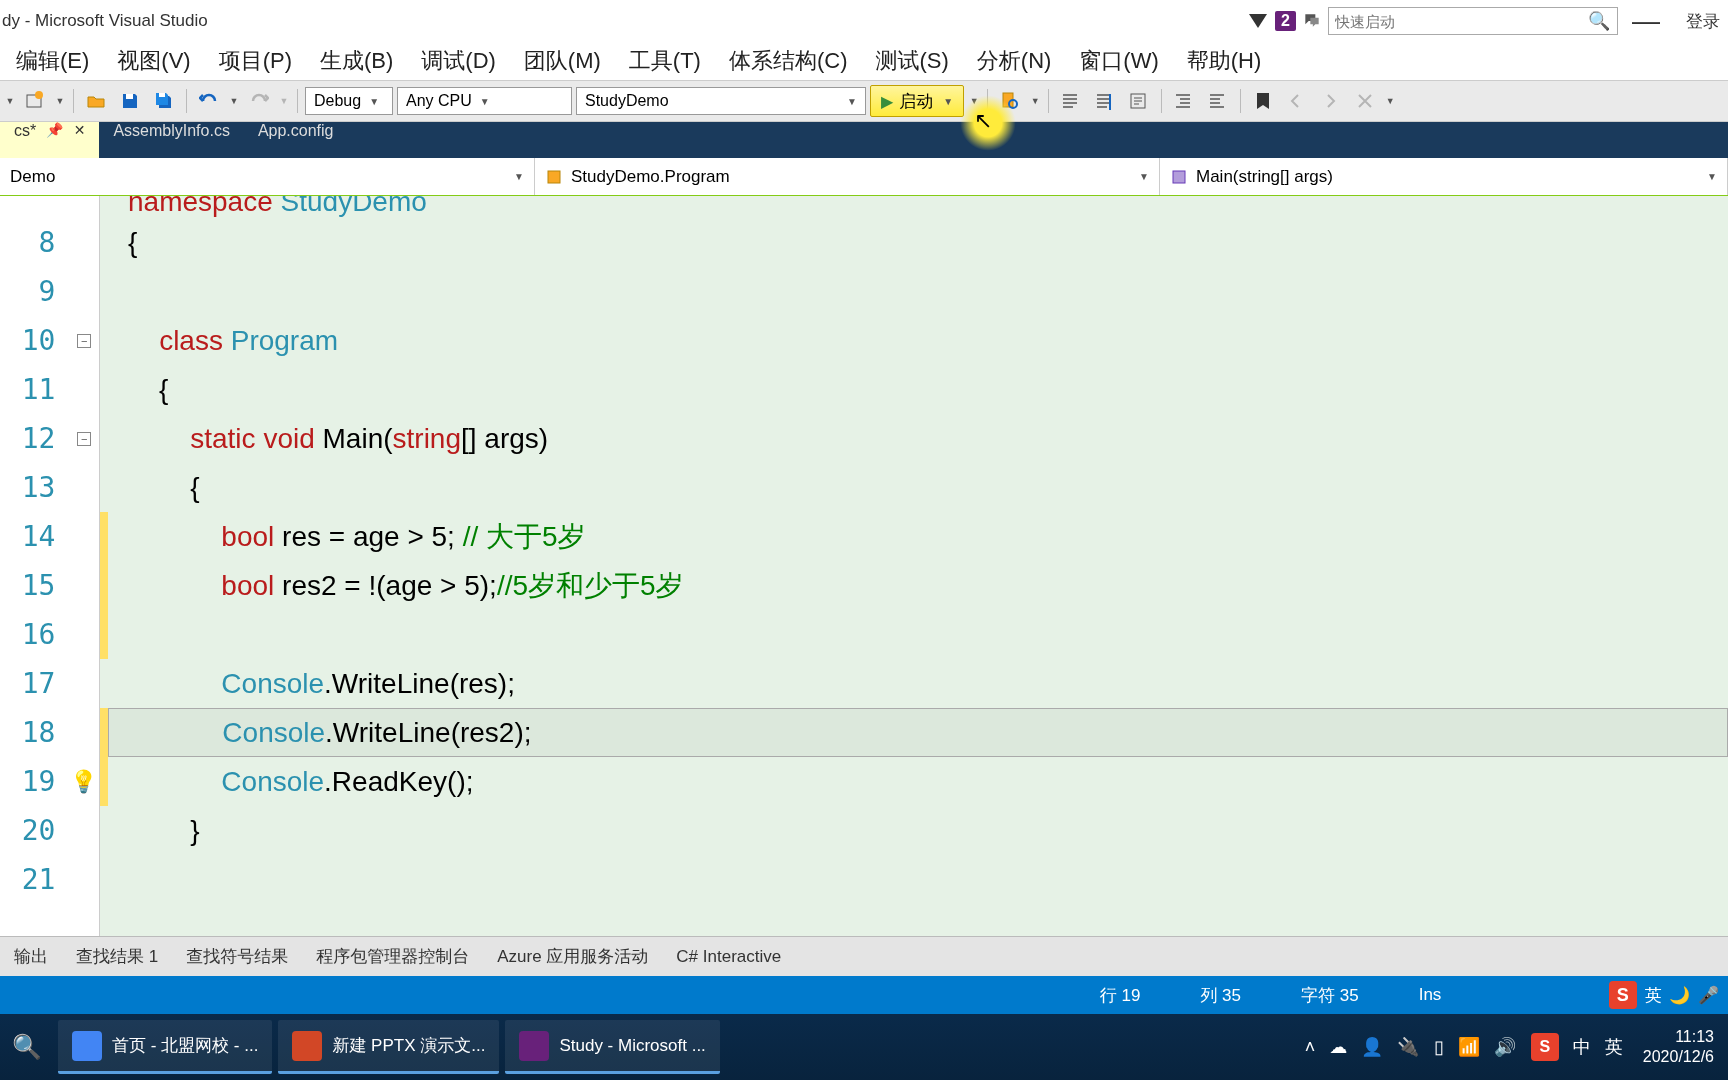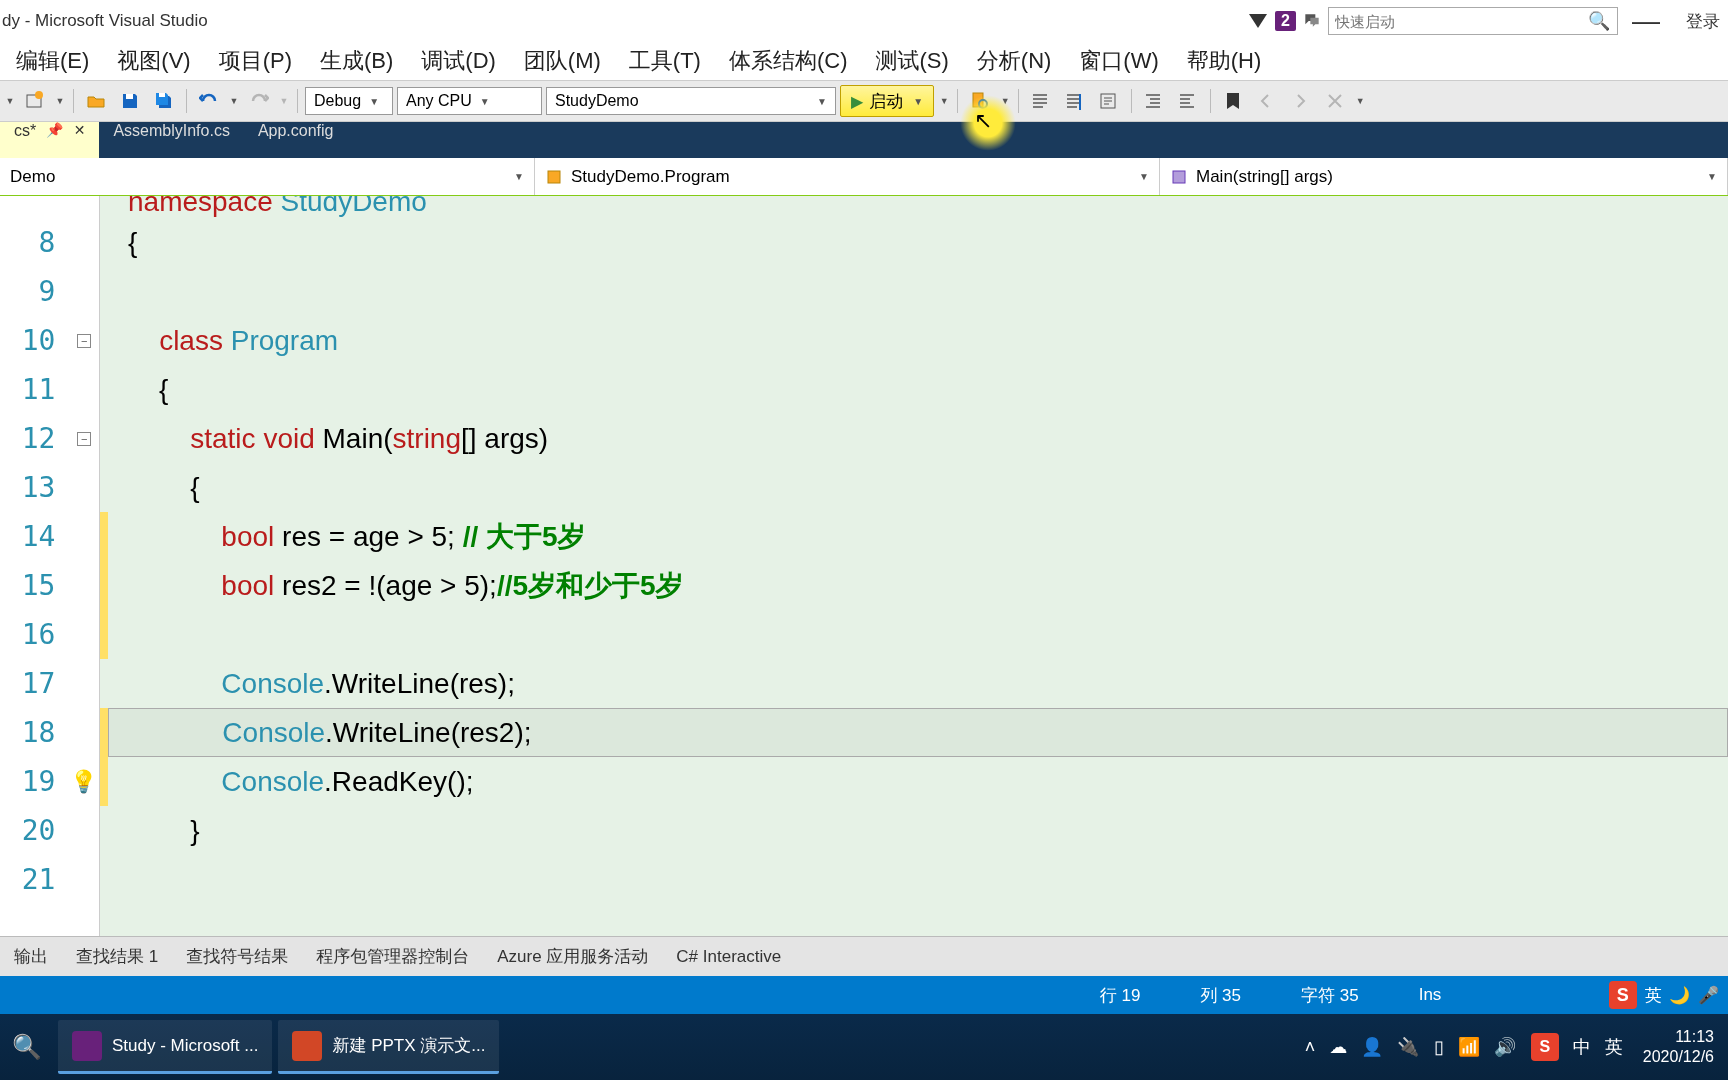--- a/index.html
+++ b/index.html
@@ -55,21 +55,21 @@
 .ln { width:70px; text-align:right; padding-right:14px; font-family:Consolas,monospace; font-size:28px; color:#2b91af; }
 .gutter-icons { width:30px; display:flex; align-items:center; justify-content:center; }
 .fold { width:14px; height:14px; border:1px solid #888; font-size:11px; line-height:12px; text-align:center; color:#555; cursor:pointer; }
 .bulb { color:#b8860b; font-size:22px; }
 .change-bar { position:absolute; left:100px; width:8px; background:#ffe066; }
 .code-area { flex:1; background:#e6f2e6; position:relative; font-family:Consolas,monospace; font-size:28px; overflow:hidden; border-left:8px solid transparent; }
 .code-line { height:49px; display:flex; align-items:center; white-space:pre; padding-left:20px; }
 .code-line.hl { background:#dce8dc; border:1px solid #aaa; }
 .tk-kw { color:#b91c1c; }
 .tk-type { color:#2b91af; }
-.tk-comment { color:#008000;font-weight:bold; }
+.tk-comment { color:#008000; }
 .tk-plain { color:#000; }
 
 
 .tooltabs { height:40px; background:#e4e4e4; border-top:1px solid #bbb; display:flex; align-items:center; gap:0; }
 .tooltab { padding:8px 14px; font-size:17px; color:#333; cursor:pointer; }
 
 
 .statusbar { height:38px; background:#007acc; color:#fff; display:flex; align-items:center; font-size:17px; }
 .statusbar .spacer { flex:1; }
 .statusbar .cell { padding:0 30px; }
@@ -171,21 +171,21 @@
         <path d="M16 10a6 6 0 0 0-12 0" fill="none" stroke="#555" stroke-width="2.5"></path>
         <path d="M16 10l3-3-3-3" fill="none" stroke="#555" stroke-width="2.5"></path>
       </svg>
     </div>
   <div class="tb-dd" style="opacity:.35">▼</div>
   <div class="tb-sep"></div>
   <div class="tb-combo" style="width:88px">
       <span>Debug</span>
       <span class="arrow">▼</span>
     </div>
-  <div class="tb-combo" style="width:145px">
+  <div class="tb-combo" style="width:175px">
       <span>Any CPU</span>
       <span class="arrow">▼</span>
     </div>
   <div class="tb-combo" style="width:290px">
       <span>StudyDemo</span>
       <span class="arrow" style="margin-left:auto">▼</span>
     </div>
   <div class="start-btn">
     <span class="play">▶</span>
     <span>启动</span>
@@ -404,26 +404,30 @@
     <span>英</span>
     <span style="color:#ffb74d">🌙</span>
     <span>🎤</span>
   </div>
 </div>
 
 <div class="taskbar">
   <div class="task-search">🔍</div>
   <div id="taskitems" style="display:flex">
       <div class="task-item running">
-        <div style="width: 30px; height: 30px; background: rgb(104, 33, 122); border-radius: 4px;"></div>
-        <span>Study - Microsoft ...</span>
+        <div style="width: 30px; height: 30px; background: rgb(66, 133, 244); border-radius: 4px;"></div>
+        <span>首页 - 北盟网校 - ...</span>
       </div>
       <div class="task-item running">
         <div style="width: 30px; height: 30px; background: rgb(210, 71, 38); border-radius: 4px;"></div>
         <span>新建 PPTX 演示文...</span>
+      </div>
+      <div class="task-item running">
+        <div style="width: 30px; height: 30px; background: rgb(104, 33, 122); border-radius: 4px;"></div>
+        <span>Study - Microsoft ...</span>
       </div>
     </div>
   <div class="tray">
     <span class="tray-icon">˄</span>
     <span class="tray-icon">☁</span>
     <span class="tray-icon">👤</span>
     <span class="tray-icon">🔌</span>
     <span class="tray-icon">▯</span>
     <span class="tray-icon">📶</span>
     <span class="tray-icon">🔊</span>

